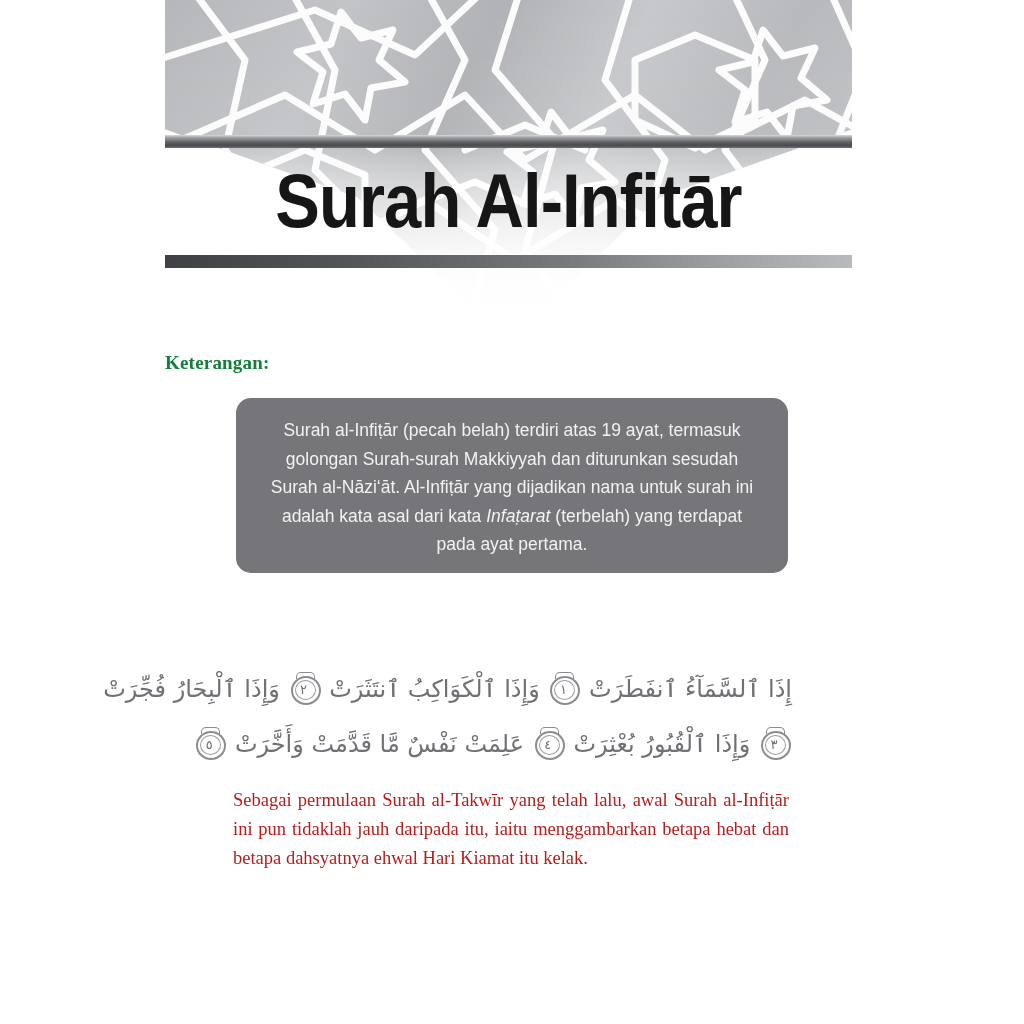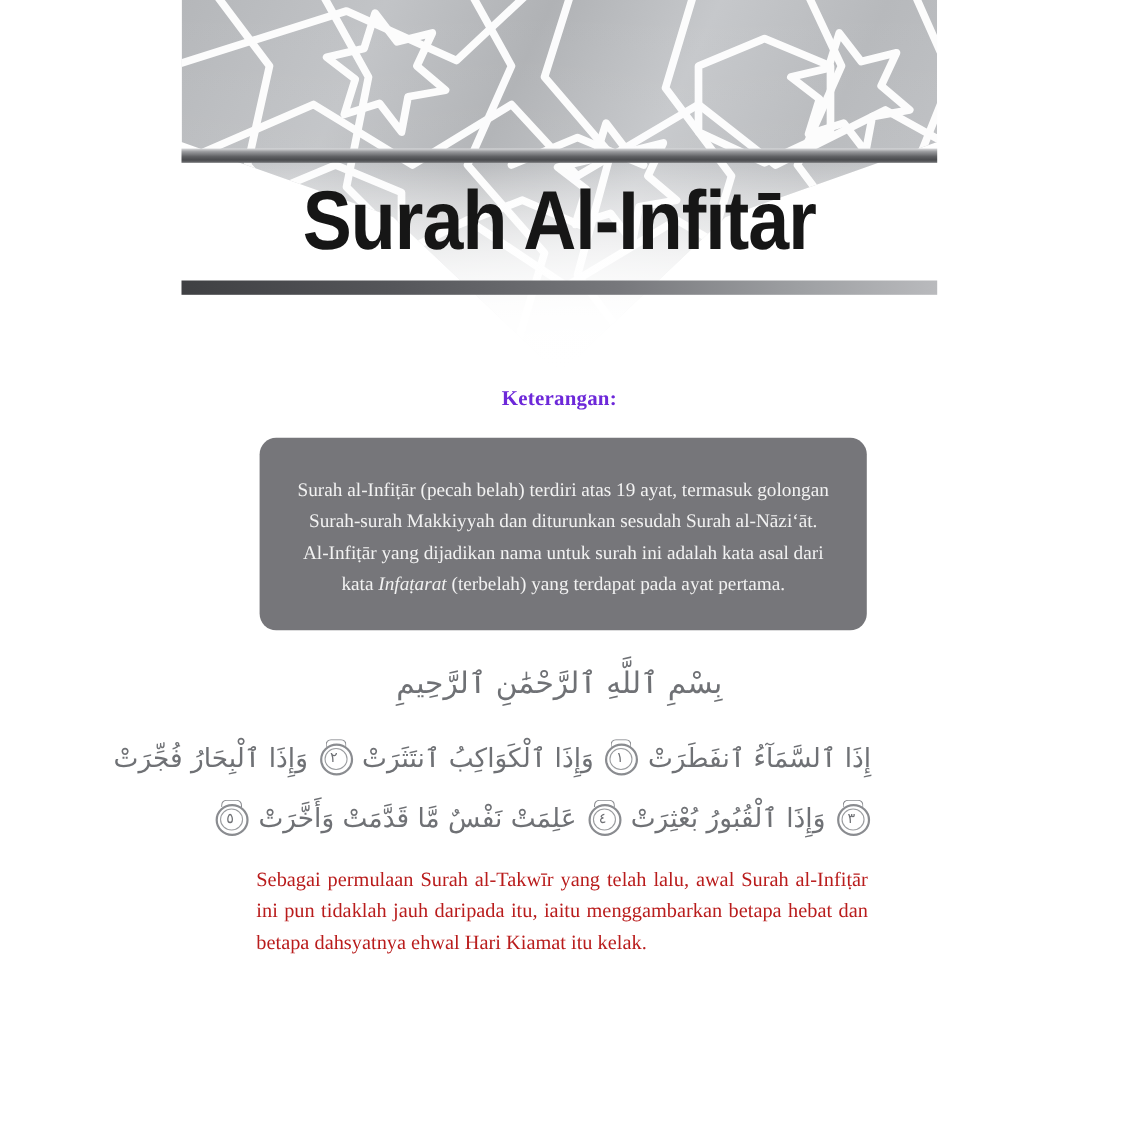--- a/index.html
+++ b/index.html
@@ -88,45 +88,44 @@
     transform-origin: center center;
     white-space: nowrap;
   }
 
   
   .keterangan-label {
     position: absolute;
     left: 165px;
     top: 352px;
     width: 687px;
-    text-align: center;
     font-family: "Liberation Serif", serif;
     font-weight: 700;
     font-size: 19px;
-    color: #6d28d9;
+    color: #15803d;
     letter-spacing: 0.2px;
   }
 
   
   .info-box {
     position: absolute;
     left: 236px;
     top: 398px;
     width: 552px;
     height: 175px;
     box-sizing: border-box;
     background: #76767a;
     border-radius: 15px;
     padding: 22px 34px 18px 34px;
     display: flex;
     align-items: center;
     justify-content: center;
   }
   .info-text {
-    font-family: Liberation Serif, serif;
+    font-family: Liberation Sans, sans-serif;
     font-size: 17.5px;
     line-height: 28.5px;
     color: #f2f2f2;
     text-align: center;
     margin: 0;
   }
   .info-text em {
     font-style: italic;
   }
 
@@ -259,21 +258,20 @@
   <div class="title">Surah Al-Infitār</div>
 
   <div class="keterangan-label">Keterangan:</div>
 
   <div class="info-box">
     <p class="info-text">
       <span>Surah al-Infiṭār (pecah belah) terdiri atas 19 ayat, termasuk golongan Surah-surah Makkiyyah dan diturunkan sesudah Surah al-Nāzi‘āt. Al-Infiṭār yang dijadikan nama untuk surah ini adalah kata asal dari kata </span><em>Infaṭarat</em><span> (terbelah) yang terdapat pada ayat pertama.</span>
     </p>
   </div>
 
-  <div class="basmalah">بِسْمِ ٱللَّهِ ٱلرَّحْمَٰنِ ٱلرَّحِيمِ</div>
 
   <div class="ayat-block">
     <div class="ayat-line"><span>إِذَا ٱلسَّمَآءُ ٱنفَطَرَتْ </span><span class="ayat-mark"><span class="crown"></span><span class="ring-outer"></span><span class="ring-inner"></span><span class="num">١</span></span> <span>وَإِذَا ٱلْكَوَاكِبُ ٱنتَثَرَتْ </span><span class="ayat-mark"><span class="crown"></span><span class="ring-outer"></span><span class="ring-inner"></span><span class="num">٢</span></span> <span>وَإِذَا ٱلْبِحَارُ فُجِّرَتْ </span></div>
     <div class="ayat-line"><span class="ayat-mark"><span class="crown"></span><span class="ring-outer"></span><span class="ring-inner"></span><span class="num">٣</span></span> <span>وَإِذَا ٱلْقُبُورُ بُعْثِرَتْ </span><span class="ayat-mark"><span class="crown"></span><span class="ring-outer"></span><span class="ring-inner"></span><span class="num">٤</span></span> <span>عَلِمَتْ نَفْسٌ مَّا قَدَّمَتْ وَأَخَّرَتْ </span><span class="ayat-mark"><span class="crown"></span><span class="ring-outer"></span><span class="ring-inner"></span><span class="num">٥</span></span> </div>
   </div>
 
   <p class="body-para">Sebagai permulaan Surah al-Takwīr yang telah lalu, awal Surah al-Infiṭār ini pun tidaklah jauh daripada itu, iaitu menggambarkan betapa hebat dan betapa dahsyatnya ehwal Hari Kiamat itu kelak.</p>
 
 </div>
 

